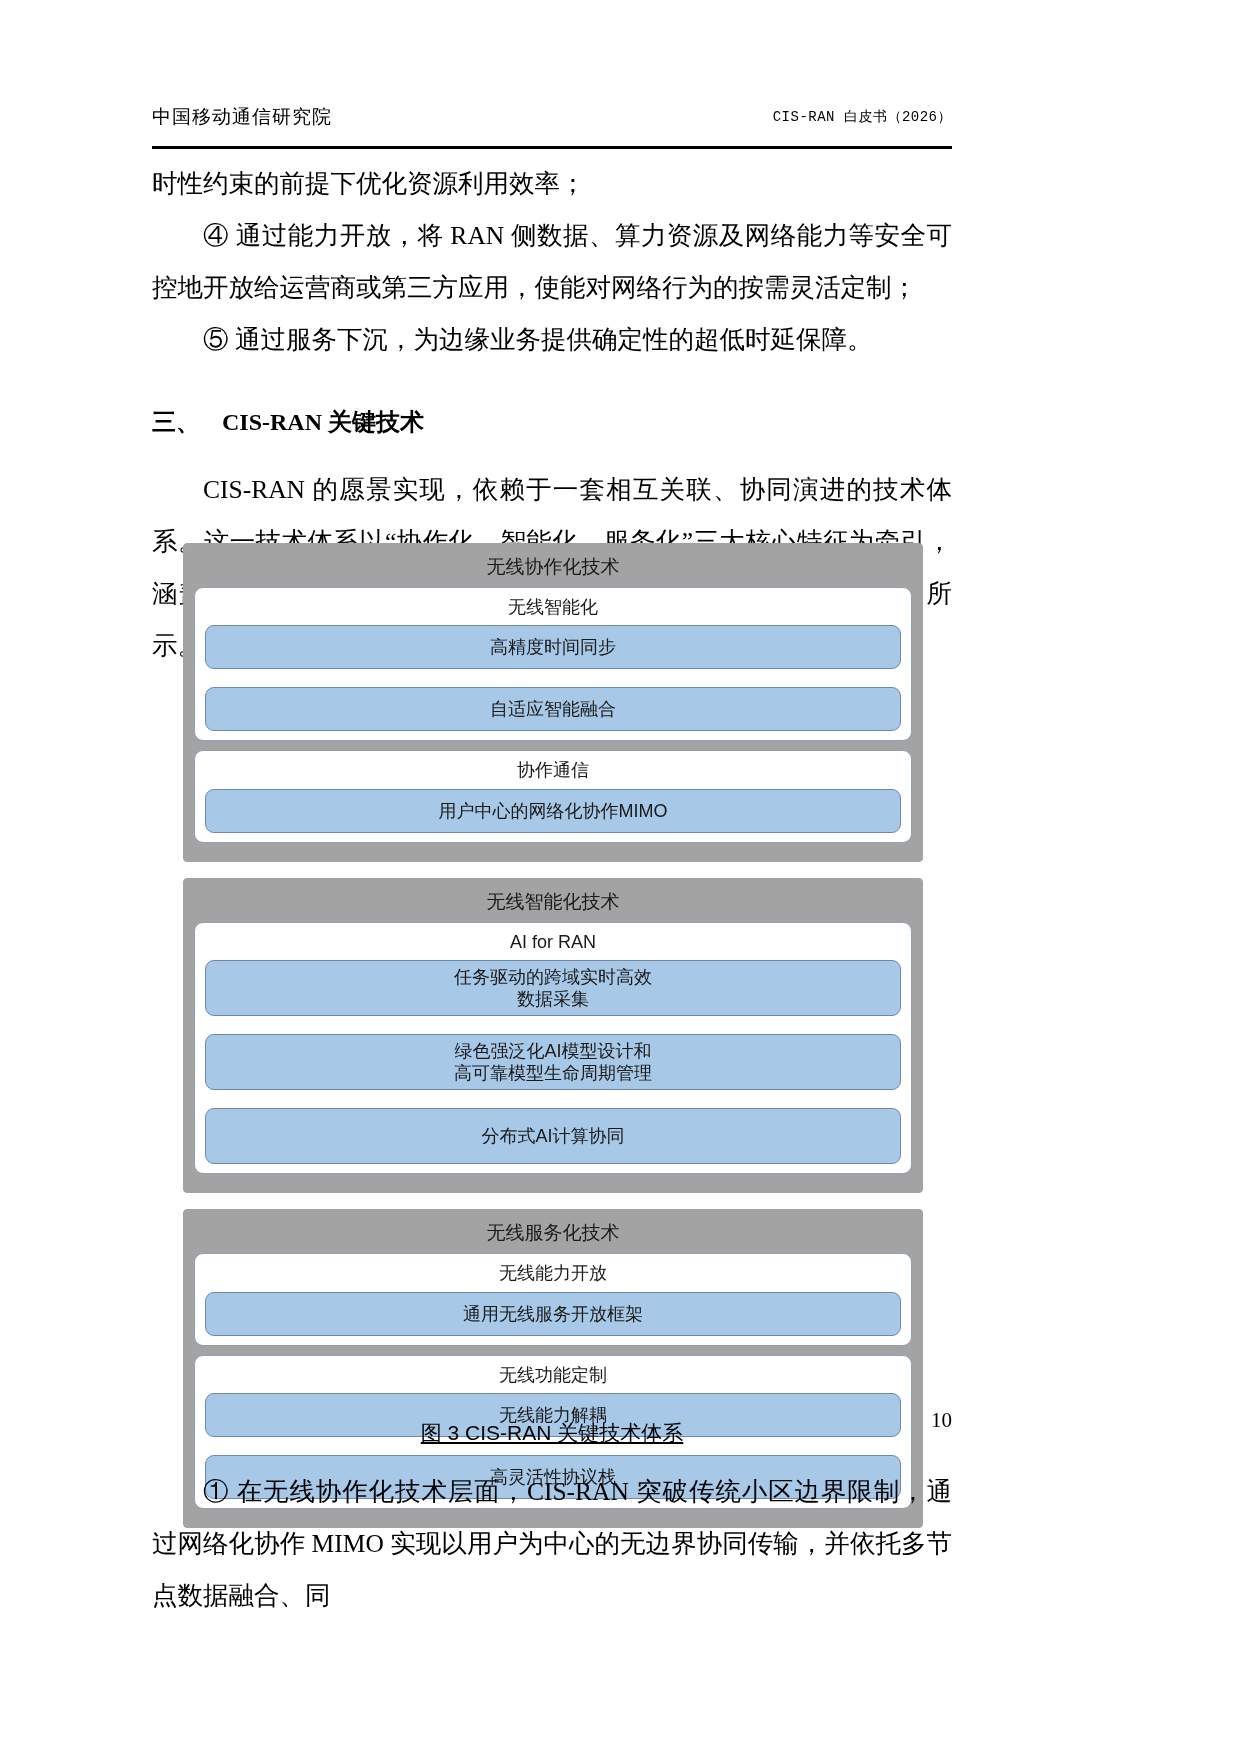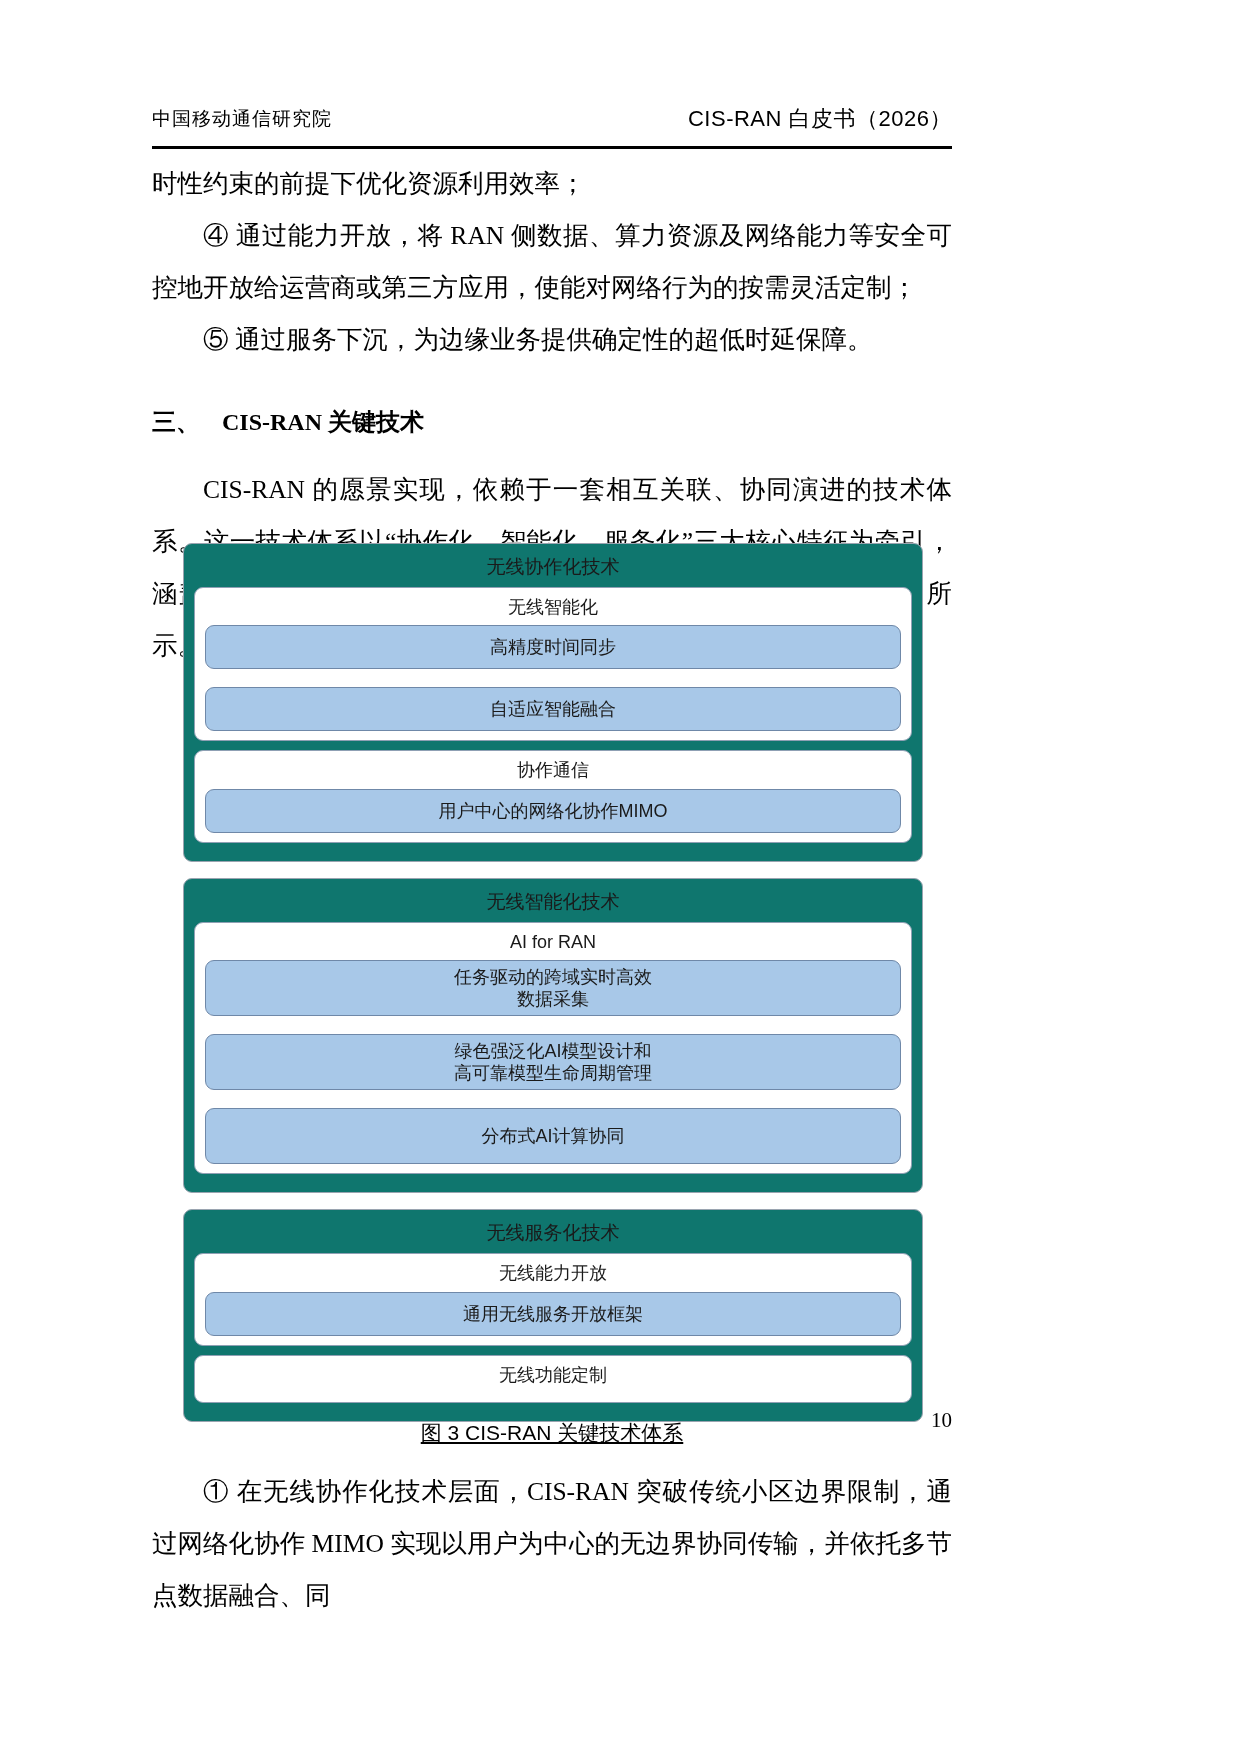--- a/index.html
+++ b/index.html
@@ -27,23 +27,23 @@
     justify-content: space-between;
     align-items: center;
     font-size: 19px;
     color: #000;
   }
   .header .left {
     font-family: "Liberation Serif", serif;
     letter-spacing: 1px;
   }
   .header .right {
-    font-family: Liberation Sans, sans-serif;
+    font-family: Liberation Mono, monospace;
     letter-spacing: 0.5px;
-    font-size: 22px;
+    font-size: 14px;
   }
   .header-rule {
     position: absolute;
     left: 152px;
     top: 146px;
     width: 800px;
     height: 0;
     border-top: 3px solid #000;
   }
 
@@ -76,23 +76,23 @@
   h2.section-heading .num { margin-right: 22px; }
 
   
   .figure {
     position: absolute;
     left: 183px;
     top: 543px;
     width: 740px;
   }
   .group {
-    background: #0f766e;
+    background: #a3a3a3;
     border: 1.5px solid #9aa4b0;
-    border-radius: 9px;
+    border-radius: 4px;
     padding: 8px 10px 10px 10px;
     margin-bottom: 16px;
     box-sizing: border-box;
   }
   .group-title {
     text-align: center;
     font-family: "Liberation Sans", sans-serif;
     font-size: 19px;
     color: #1a1a1a;
     padding: 4px 0 8px 0;
@@ -238,20 +238,24 @@
 
       <div class="subgroup">
         <div class="subgroup-title">无线能力开放</div>
         <div class="leaf-row">
           <div class="leaf">通用无线服务开放框架</div>
         </div>
       </div>
 
       <div class="subgroup">
         <div class="subgroup-title">无线功能定制</div>
+        <div class="leaf-row">
+          <div class="leaf">无线能力解耦</div>
+          <div class="leaf">高灵活性协议栈</div>
+        </div>
       </div>
     </div>
 
   </div>
 
   <div class="fig-caption">图 3 CIS-RAN 关键技术体系</div>
 
   <div class="tail">
     <p class="para indent">① 在无线协作化技术层面，CIS-RAN 突破传统小区边界限制，通过网络化协作 MIMO 实现以用户为中心的无边界协同传输，并依托多节点数据融合、同</p>
   </div>

